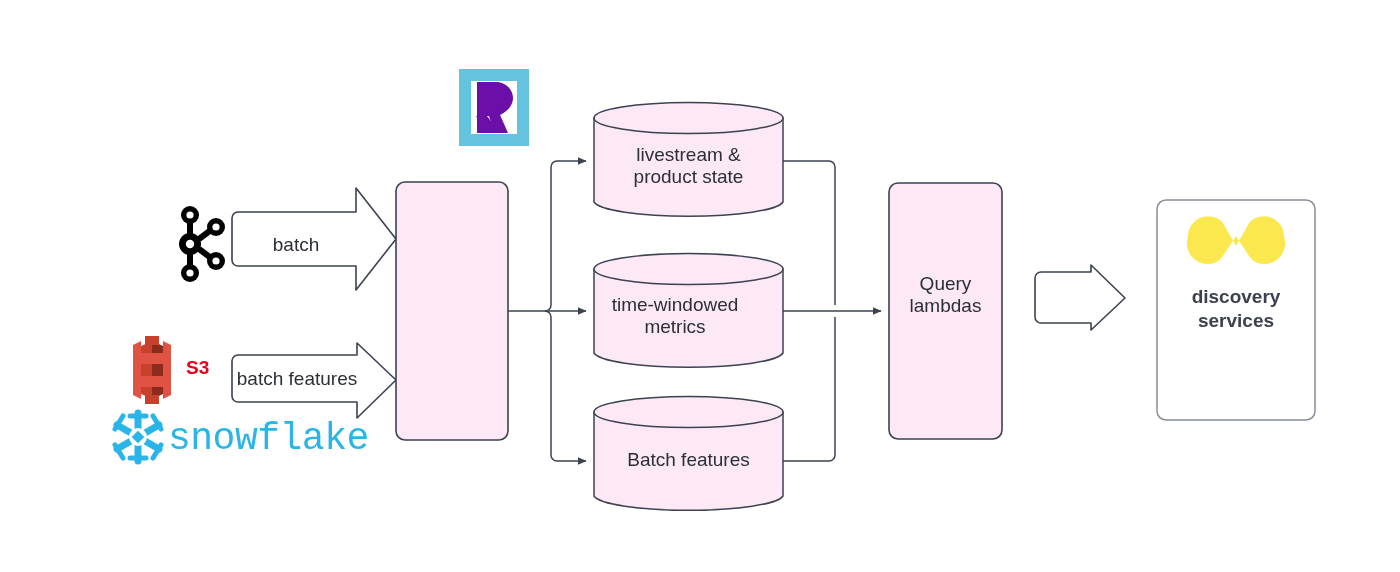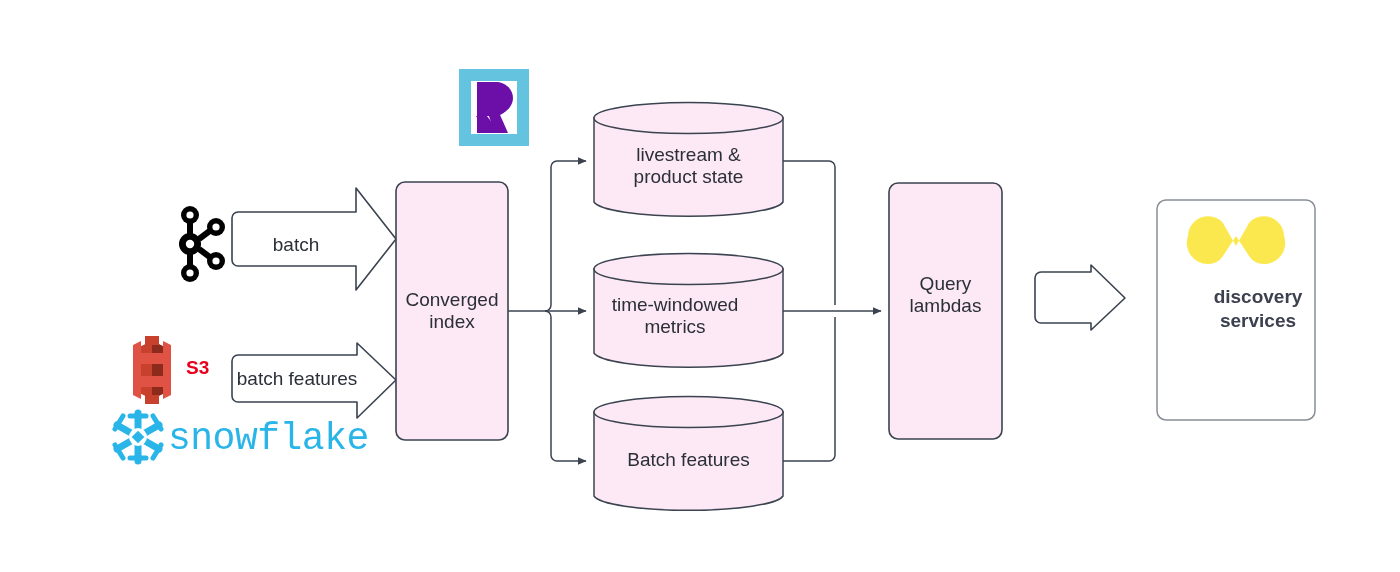--- a/index.html
+++ b/index.html
@@ -200,34 +200,32 @@
       <path d="M477,82 L496,82 A17,16 0 0 1 496,114 L477,114 Z" fill="#6b0fa8"></path>
       <path d="M486,108 L497,108 L508,133 L495,133 Z" fill="#6b0fa8"></path>
       <rect x="477" y="82" width="10" height="51" fill="#6b0fa8"></rect>
     </g>
   </svg>
 
   <div class="edge-label" style="left:240px; top:218px; width:112px; height:54px;">batch</div>
 
   <div class="edge-label" style="left:236px; top:357px; width:122px; height:44px;">batch features</div>
 
-  <div class="node-label" style="left:396px; top:182px; width:112px; height:258px;">Converged
-index</div>
 
   <div class="node-label" style="left:594px; top:126px; width:189px; height:80px;">livestream &amp;
 product state</div>
 
   <div class="node-label" style="left:594px; top:276px; width:162px; height:80px;">time-windowed
 metrics</div>
 
   <div class="node-label" style="left:594px; top:420px; width:189px; height:80px;">Batch features</div>
 
   <div class="node-label" style="left:889px; top:183px; width:113px; height:224px;text-align:center;">Query
 lambdas</div>
 
-  <div class="discovery-text" style="left:1157px; top:285px;padding-left:22px;">discovery
+  <div class="discovery-text" style="left:1157px; top:285px;">discovery
 services</div>
 
   <div class="s3-text" style="left:186px; top:357px;">S3</div>
 
   <div class="snowflake-word" style="left:168px; top:417px;">snowflake</div>
 
 </div>
 
 </body></html>

